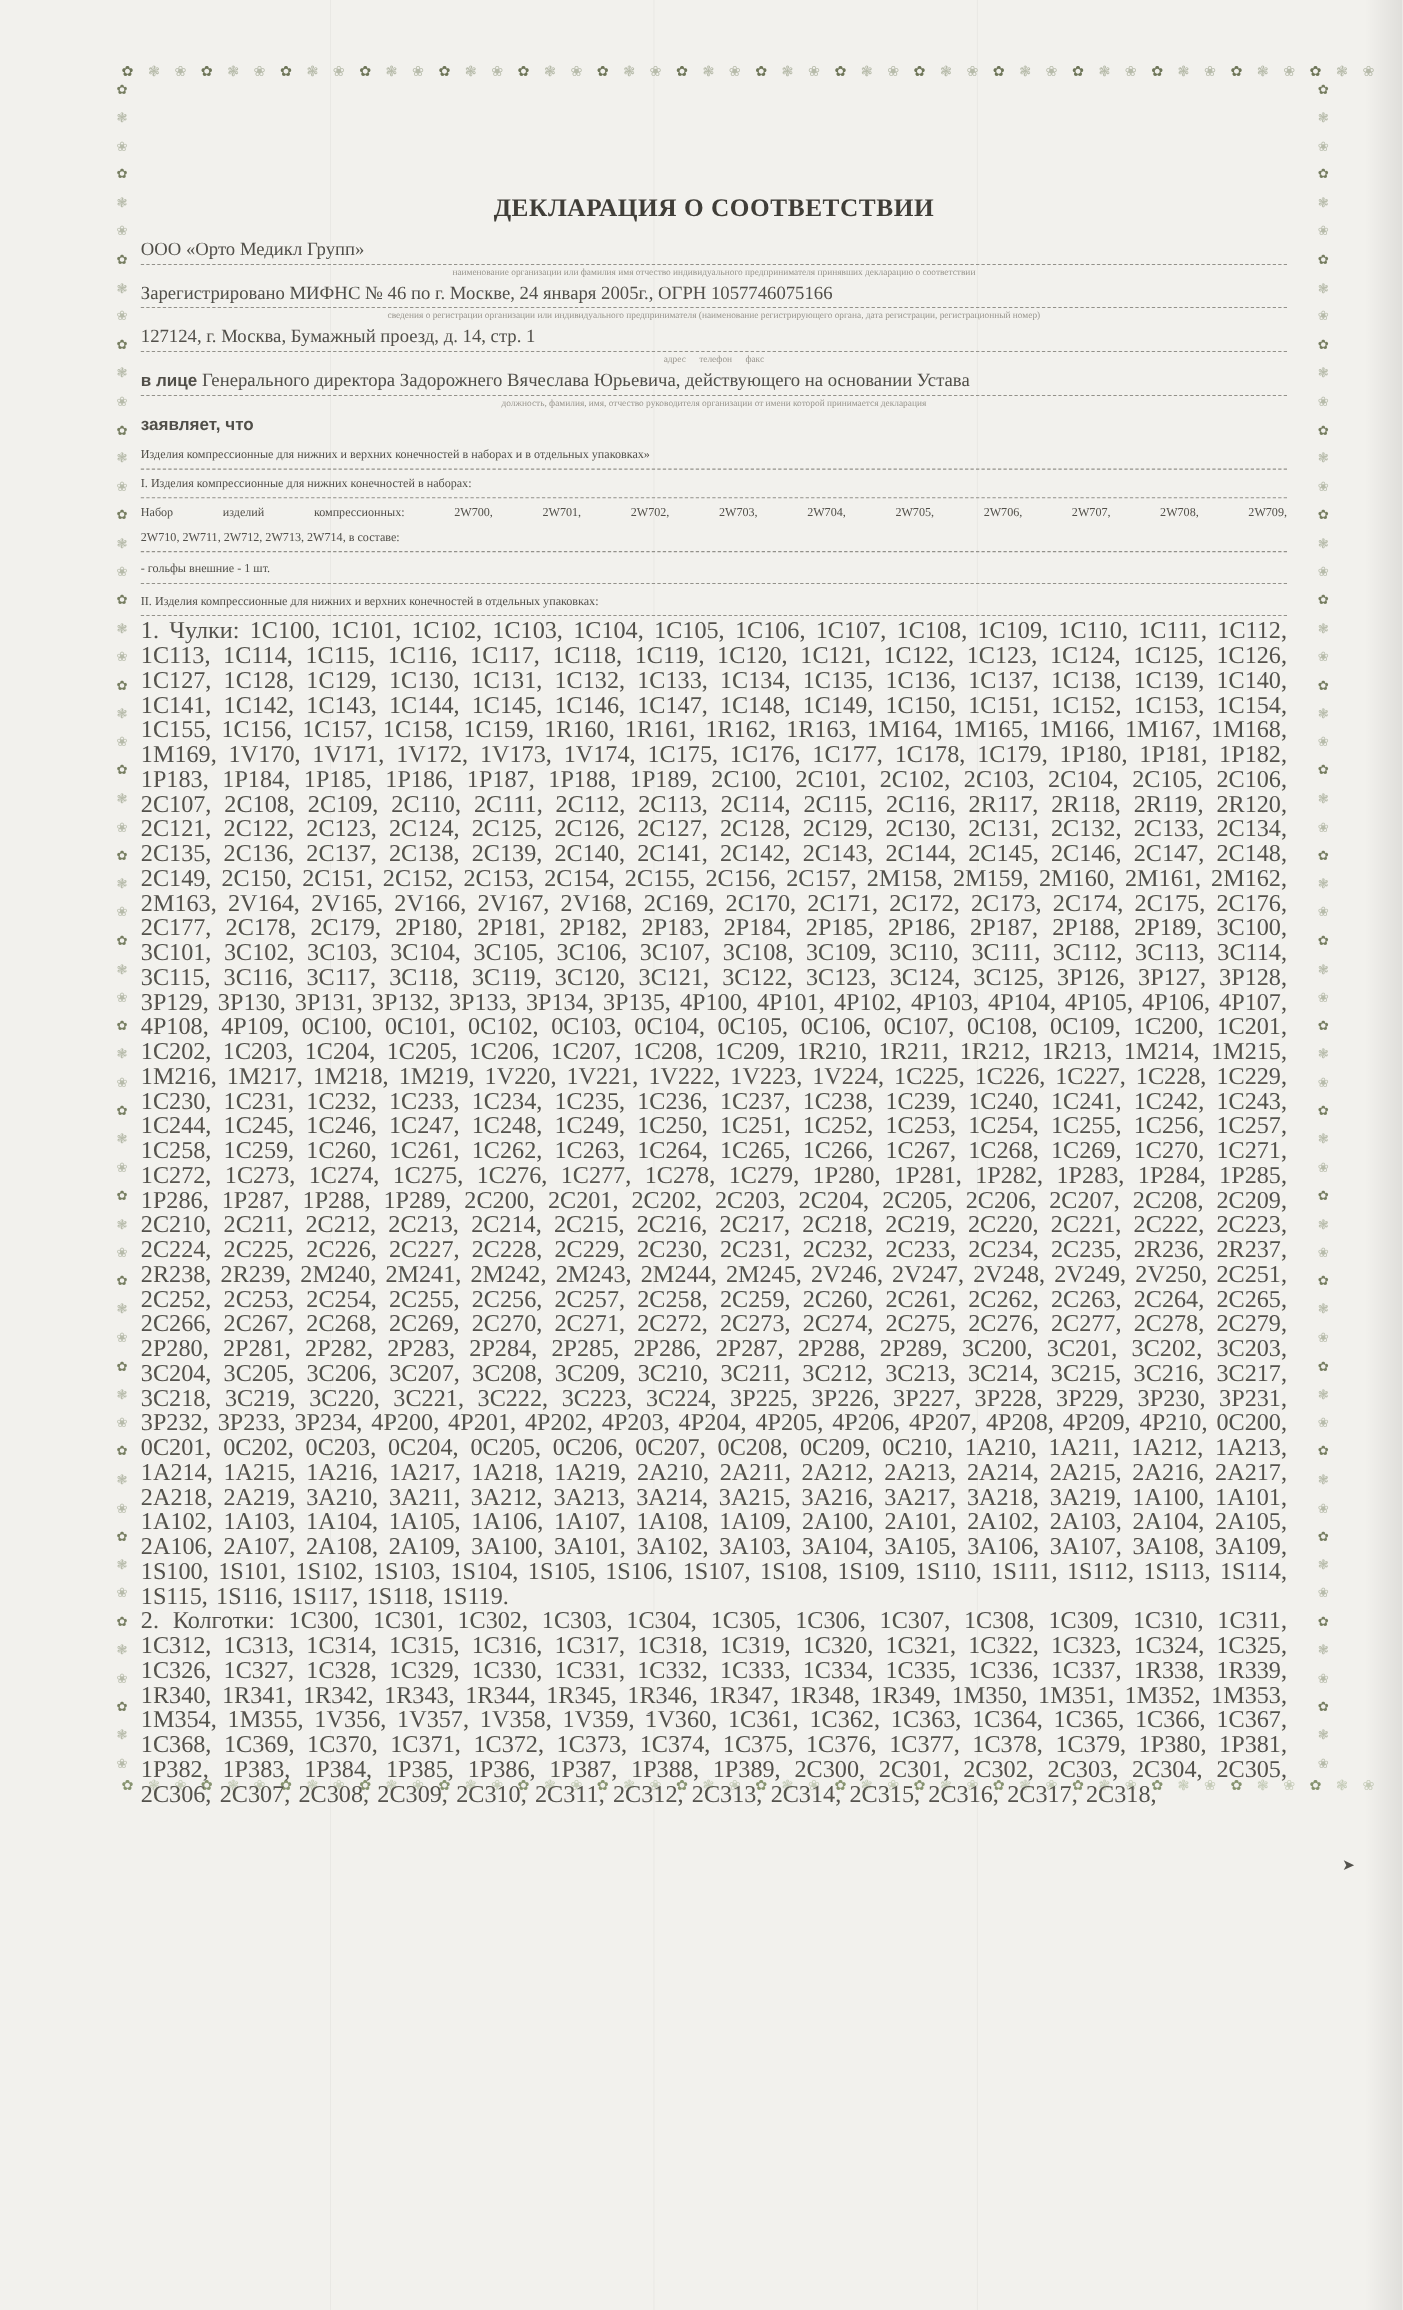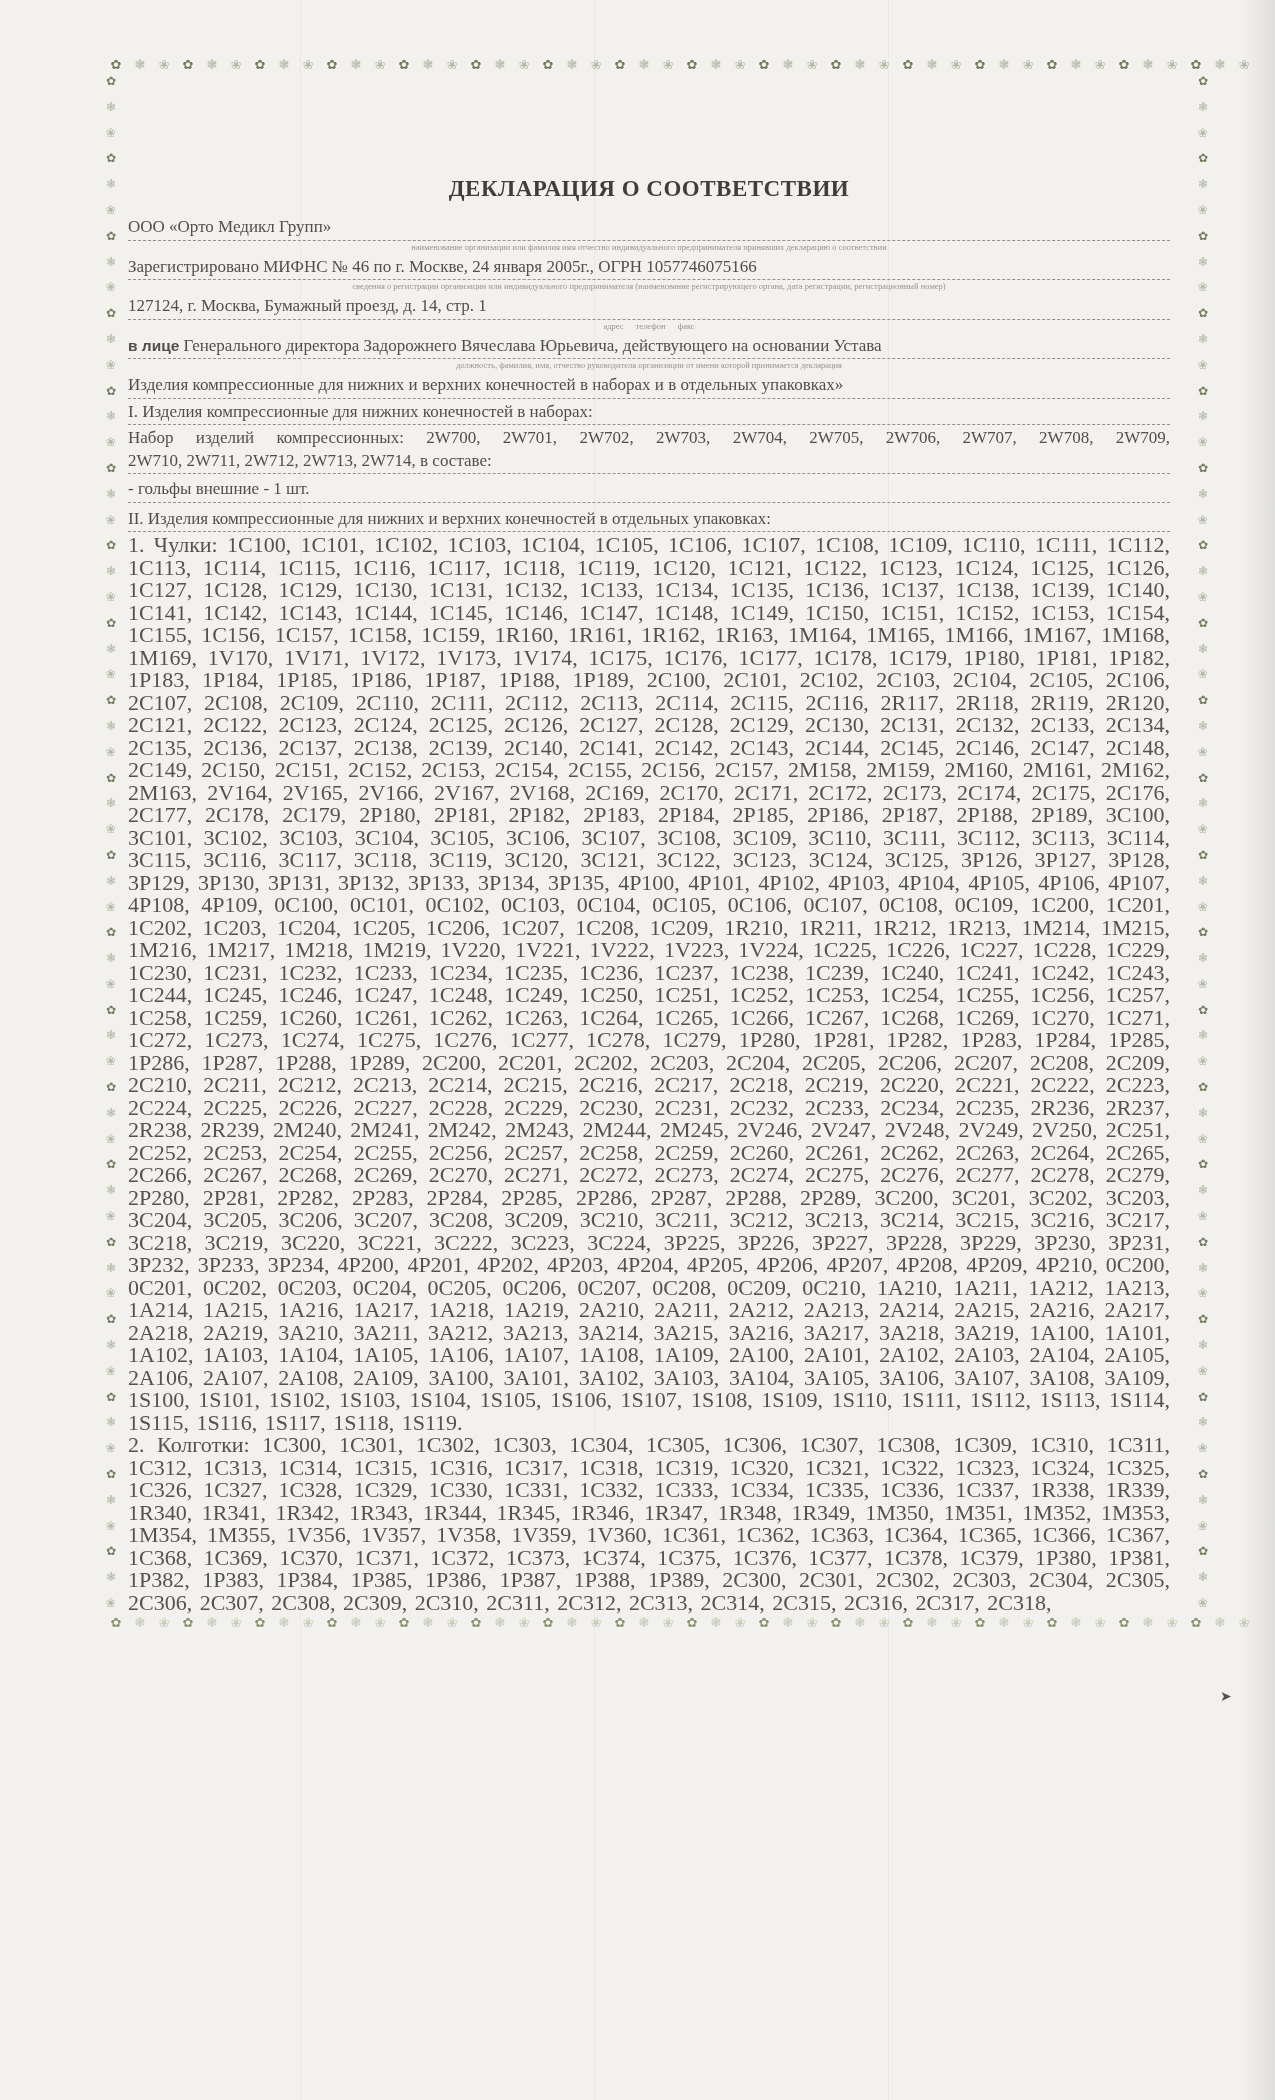--- a/index.html
+++ b/index.html
@@ -41,21 +41,21 @@
     font-size:17px; line-height:22.5px; padding-bottom:1px; min-height:22px;
     white-space:nowrap; overflow:hidden;
   }
   .caption {
     font-size:8.5px; line-height:10px; color:#98958d;
     text-align:center; margin:1px 0 4px 0;
   }
   .caption.wide-gaps { word-spacing:10px; }
   .bold-sans { font-family:"Liberation Sans", sans-serif; font-weight:bold; font-size:15.5px; }
   .declares { margin:5px 0 4px 0; font-size:15.5px; line-height:22px; }
-  .line { font-size:17px; line-height:22.5px; }
+  .line { font-size:11px; line-height:22.5px; }
   .dashed { border-bottom:1px dashed #93918a; padding-bottom:1px; }
   .mb2 { margin-bottom:2px; }
   .mb4 { margin-bottom:4px; }
   .golf-item { margin-bottom:5px; }
   .justify-full { text-align:justify; text-align-last:justify; }
   .codes {
     margin:0; font-size:22px; line-height:22.5px;
     text-align:justify; word-spacing:2px; color:#54524c;
   }
 </style>
@@ -210,20 +210,21 @@
 
     <div class="field">127124, г. Москва, Бумажный проезд, д. 14, стр. 1</div>
     <div class="caption wide-gaps">адрес телефон факс</div>
 
     <div class="field">
       <span class="bold-sans">в лице</span>
       <span>Генерального директора Задорожнего Вячеслава Юрьевича, действующего на основании Устава</span>
     </div>
     <div class="caption">должность, фамилия, имя, отчество руководителя организации  от имени которой принимается декларация</div>
 
+    <div class="declares bold-sans">заявляет, что</div>
 
     <div class="line dashed mb2">Изделия компрессионные для нижних и верхних конечностей в наборах и в отдельных упаковках»</div>
 
     <div class="line dashed mb2">I. Изделия компрессионные для нижних конечностей в наборах:</div>
 
     <div class="line justify-full">Набор изделий компрессионных: 2W700, 2W701, 2W702, 2W703, 2W704, 2W705, 2W706, 2W707, 2W708, 2W709,</div>
     <div class="line dashed mb4">2W710, 2W711, 2W712, 2W713, 2W714, в составе:</div>
 
     <div class="line dashed golf-item">- гольфы внешние - 1 шт.</div>
 

